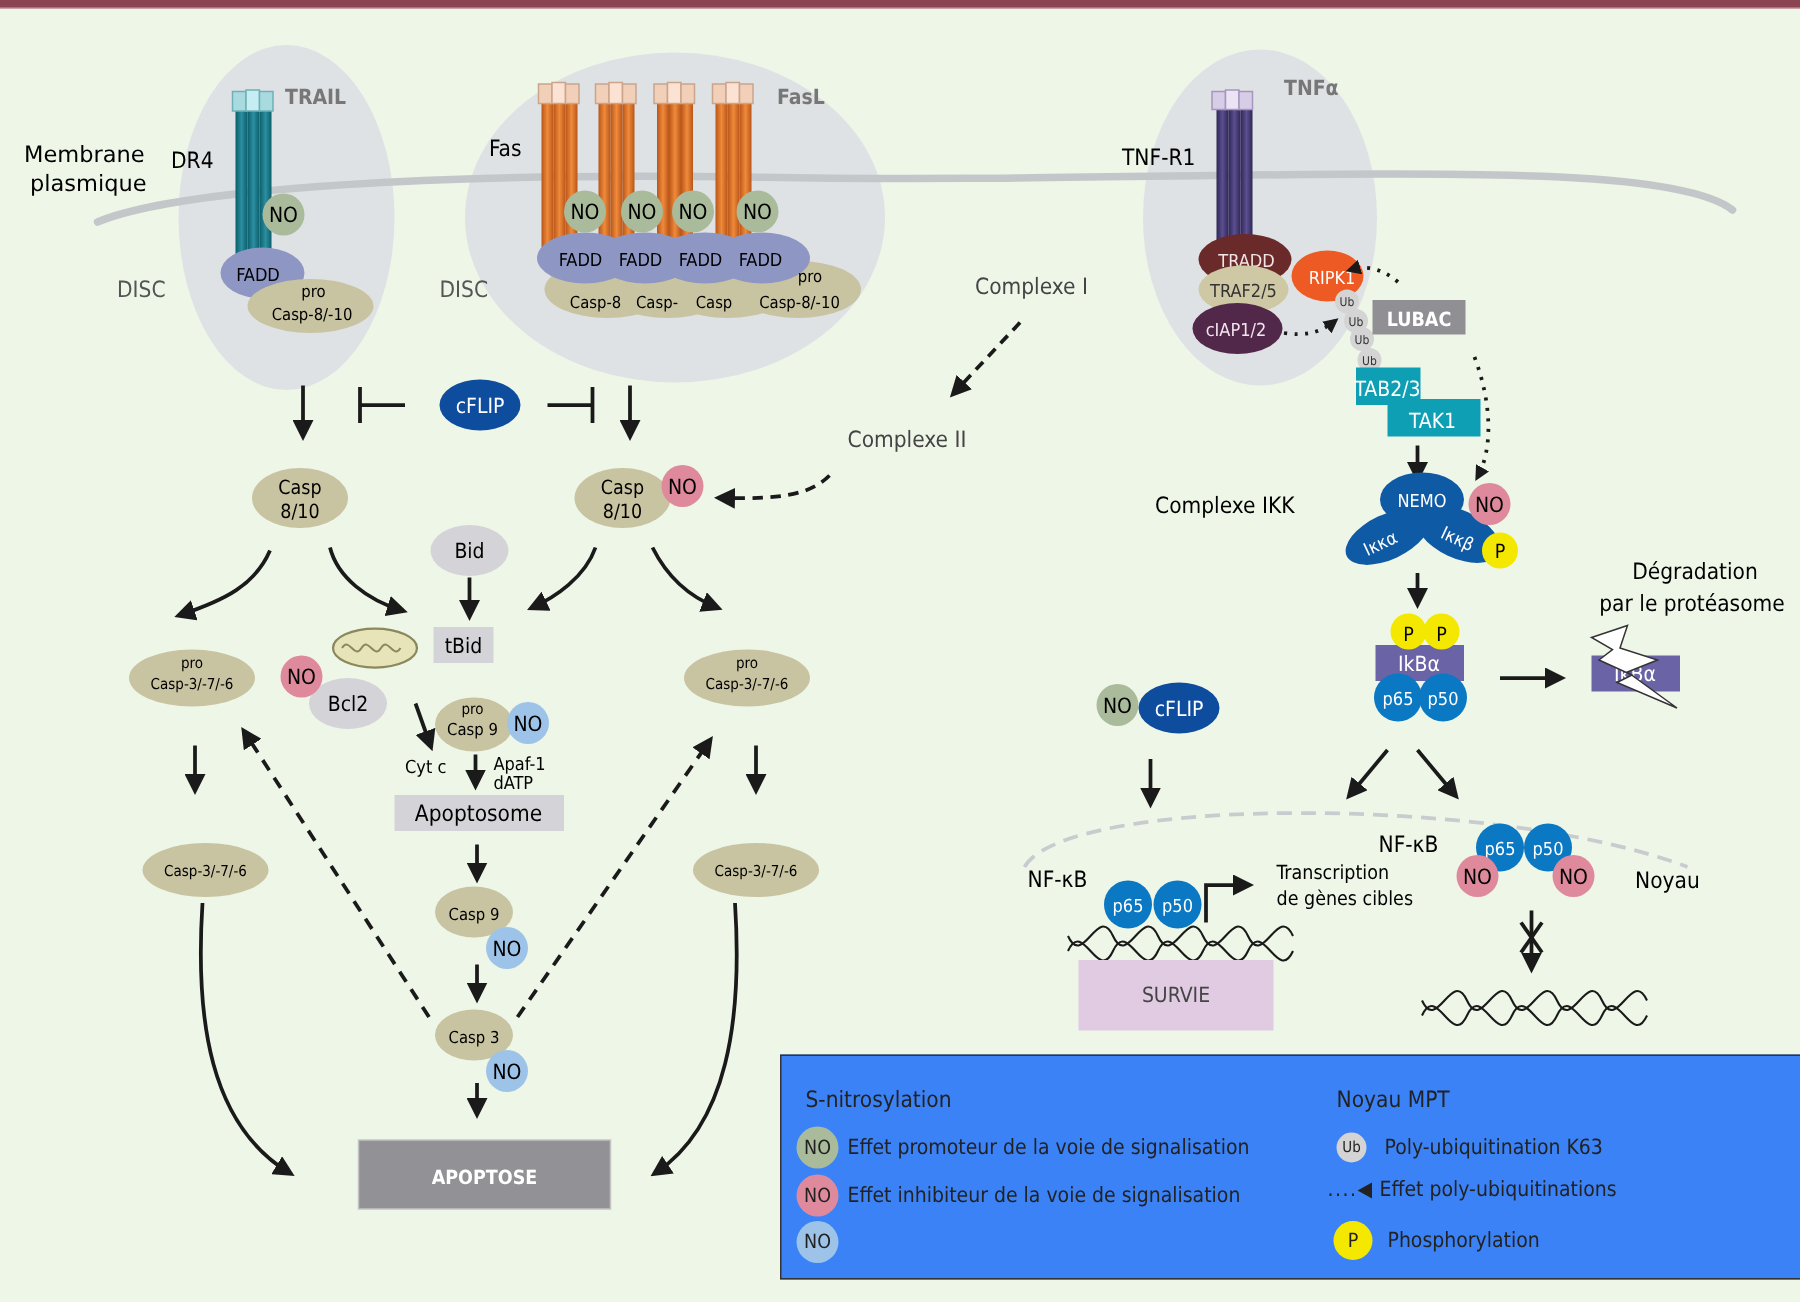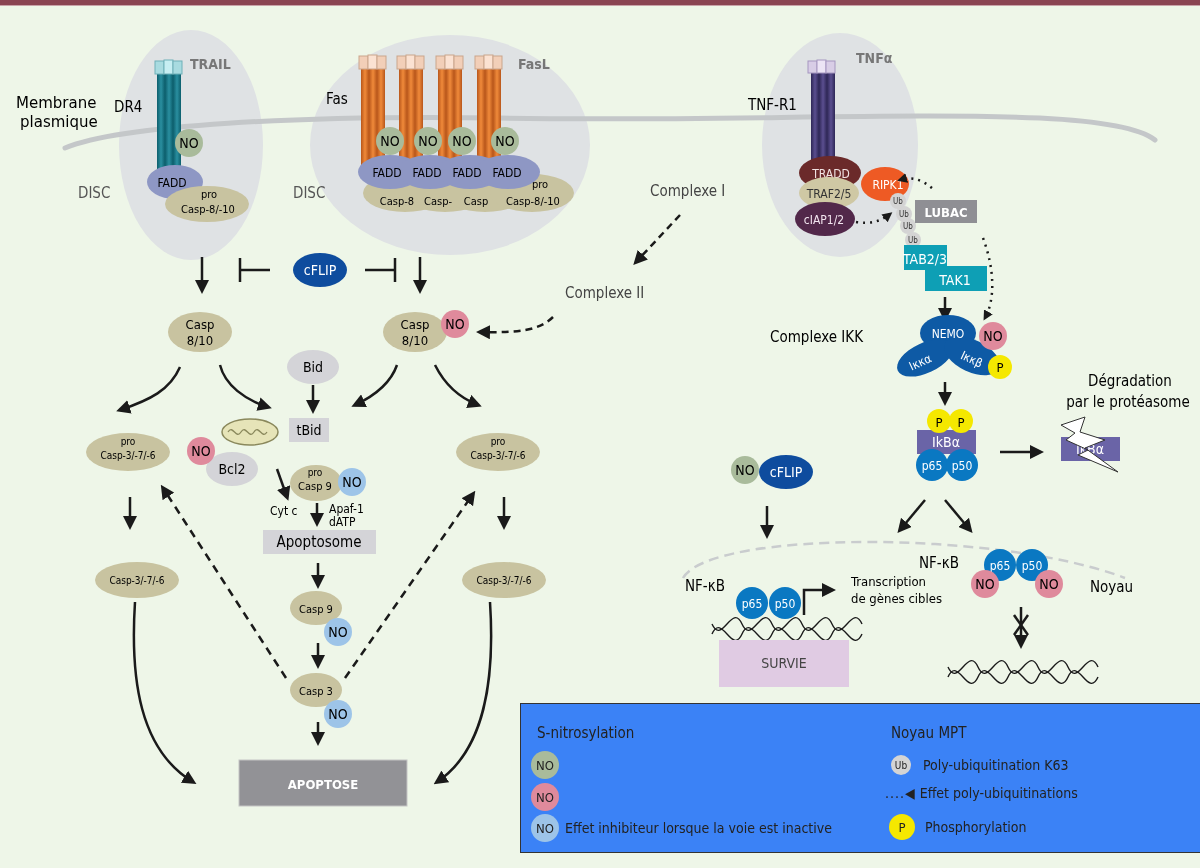--- a/index.html
+++ b/index.html
@@ -352,27 +352,28 @@
     <path d="M948,667 c10,22 20,-22 30,0 c10,22 20,-22 30,0 c10,22 20,-22 30,0 c10,22 20,-22 30,0 c10,22 20,-22 30,0"></path>
   </g>
 </svg>
 
 <div class="legend">
   <div class="head" style="left:16px;top:20px;">S-nitrosylation</div>
   <div class="head" style="left:370px;top:20px;">Noyau MPT</div>
 
   <div class="row" style="left:10px;top:47px;">
     <span class="badge b-no" style="background:#a9bb9b">NO</span>
+    <span>Effet promoteur de la voie de signalisation</span>
   </div>
   <div class="row" style="left:10px;top:79px;">
     <span class="badge b-no" style="background:#df8a9c">NO</span>
+    <span>Effet inhibiteur de la voie de signalisation</span>
   </div>
   <div class="row" style="left:10px;top:110px;">
     <span class="badge b-no" style="background:#9dc4e8">NO</span>
-    <span>Effet inhibiteur lorsque la voie est inactive</span>
   </div>
 
   <div class="row" style="left:366px;top:51px;">
     <span class="badge b-ub">Ub</span>
     <span>Poly-ubiquitination K63</span>
   </div>
   <div class="row" style="left:364px;top:81px;">
     <span class="dots">....◀</span>
     <span>Effet poly-ubiquitinations</span>
   </div>

